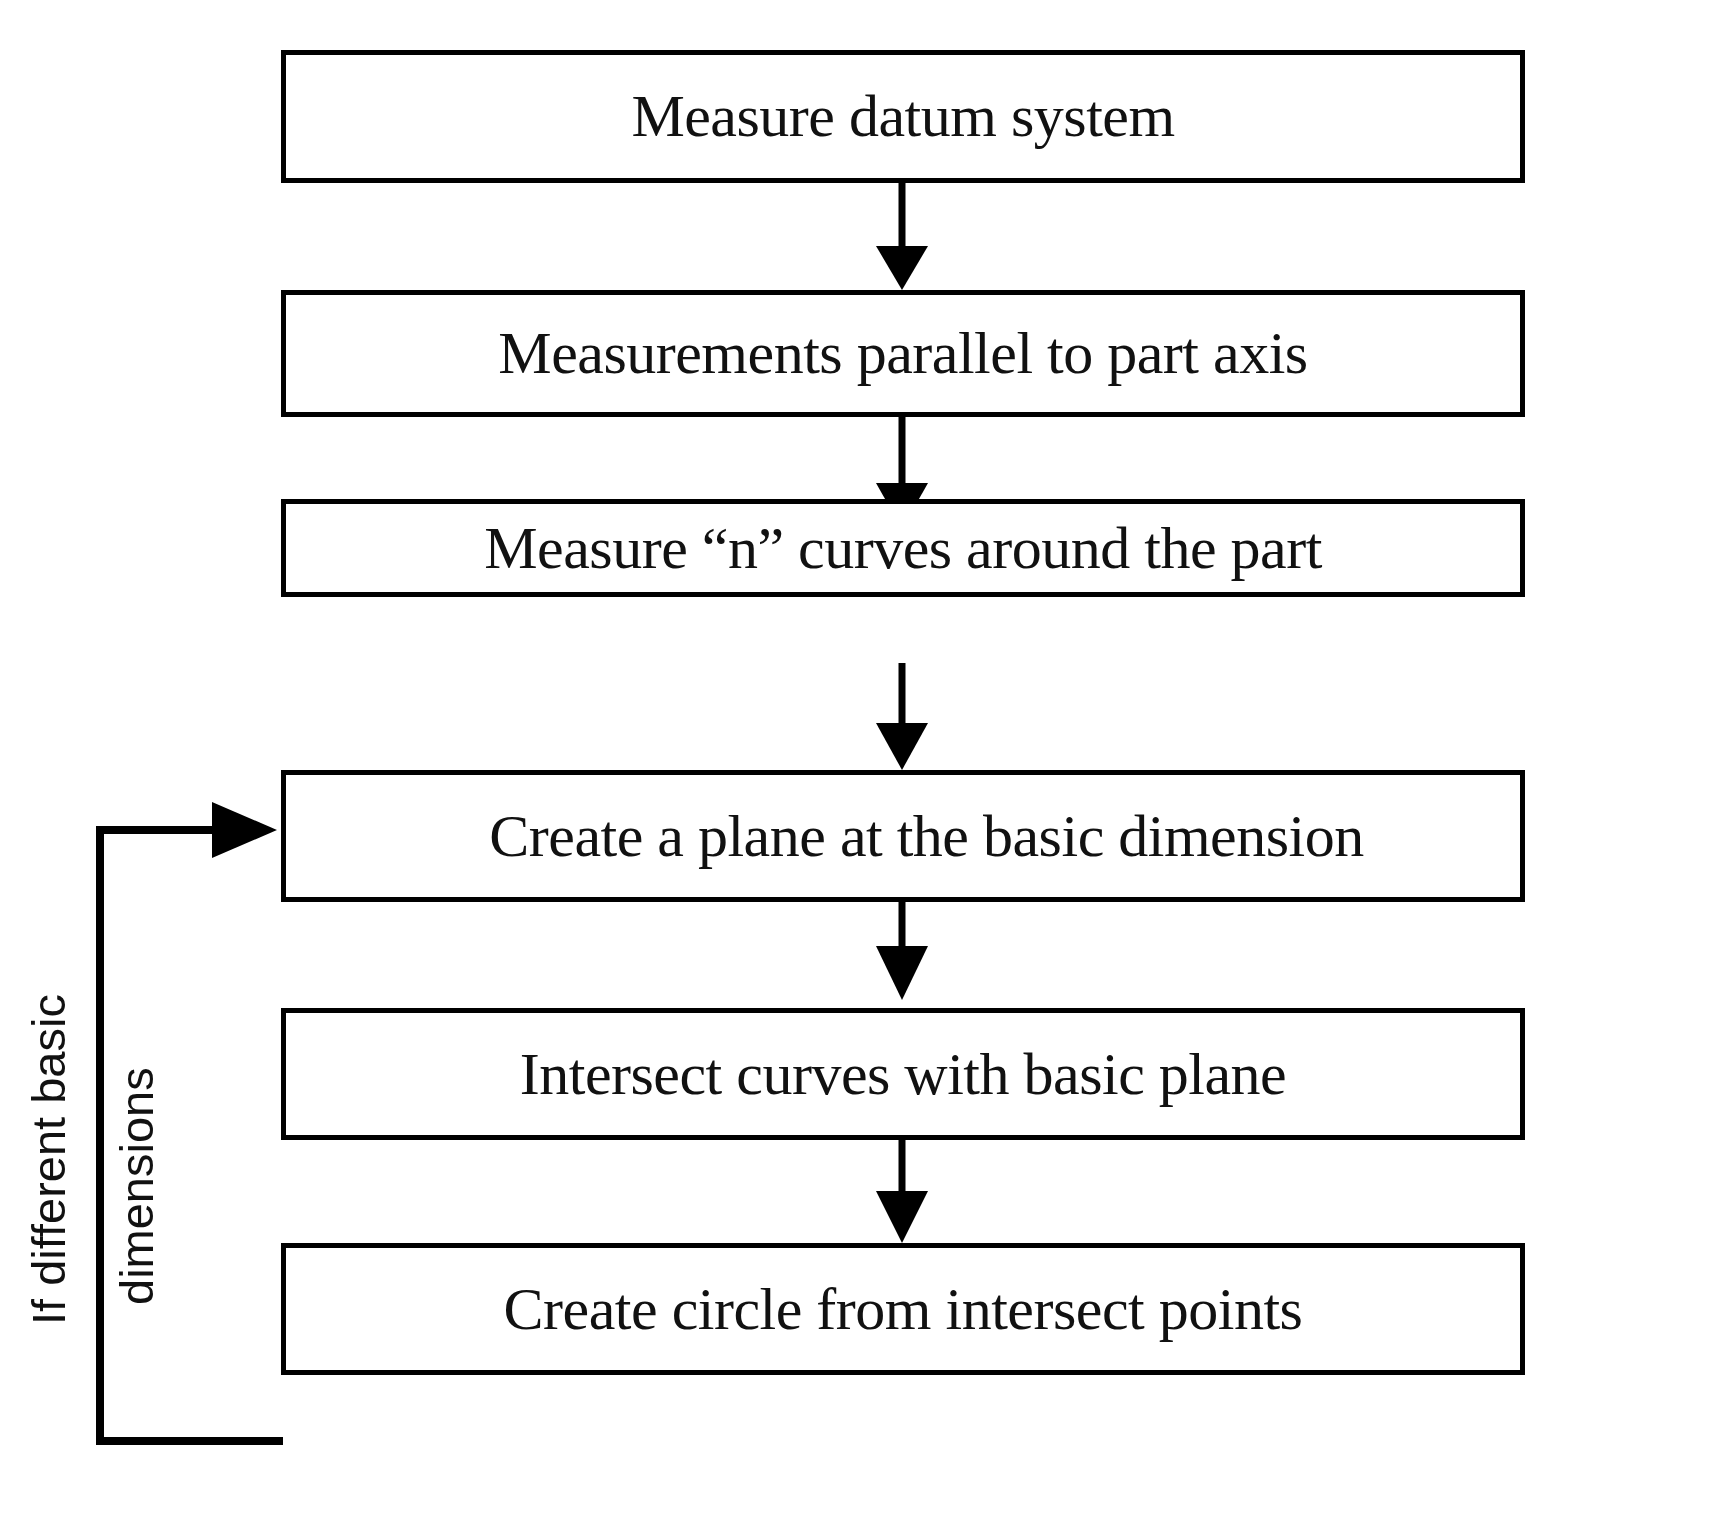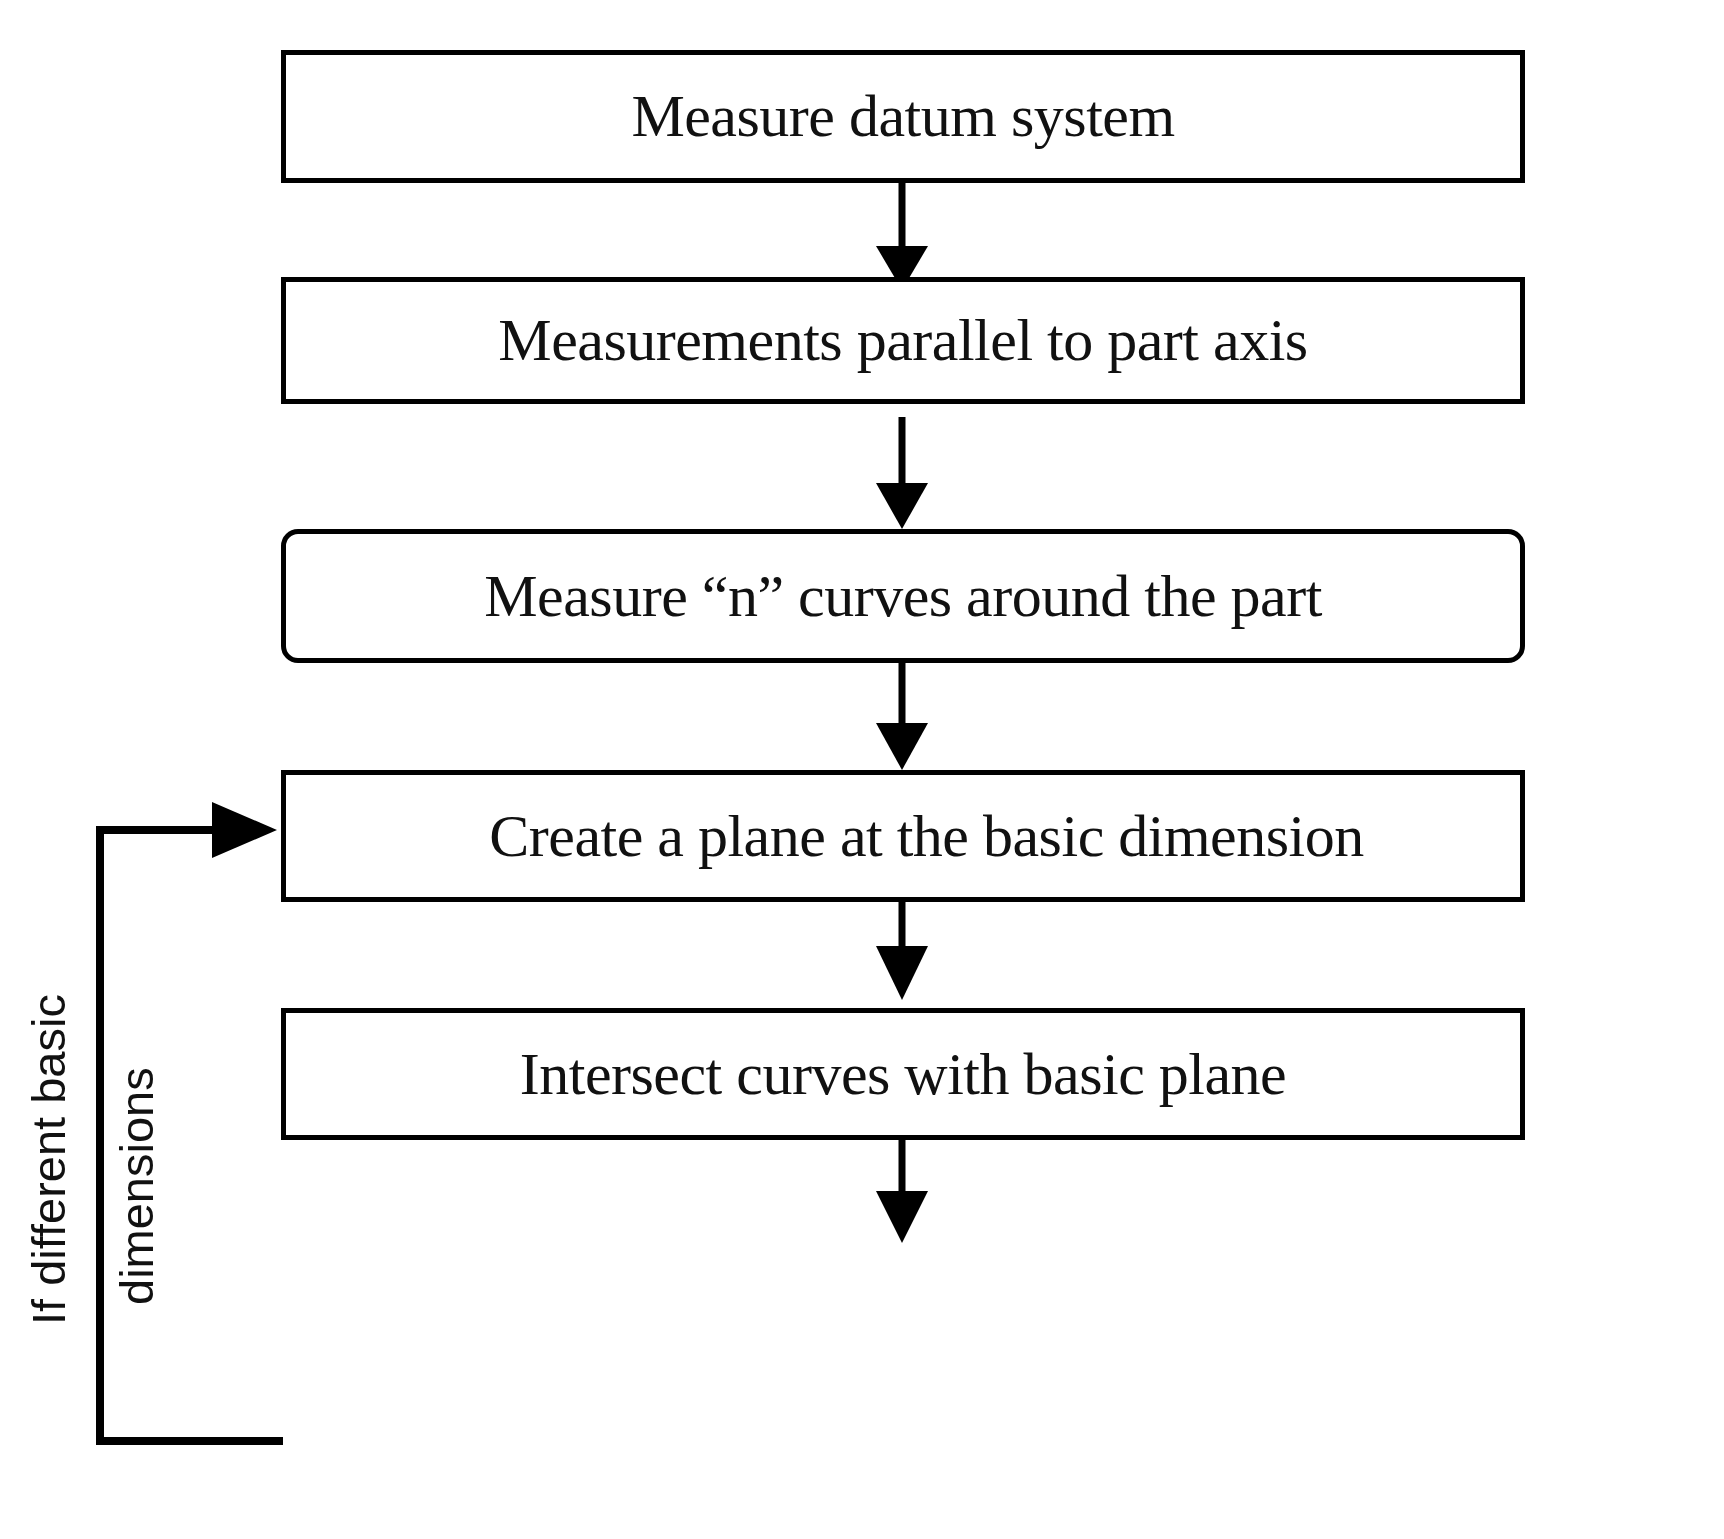--- a/index.html
+++ b/index.html
@@ -96,36 +96,39 @@
     <g>
       <path d="M 283 1441 L 100 1441 L 100 830 L 215 830" fill="none" stroke="#000000" stroke-width="8" stroke-linecap="butt" stroke-linejoin="miter"></path>
       <polygon points="212,802 212,858 277,830" fill="#000000"></polygon>
     </g>
   </svg>
 
   <div class="node-box" style="left:281px; top:50px; width:1244px; height:133px;text-align:center;">
     <span class="node-label">Measure datum system</span>
   </div>
 
-  <div class="node-box" style="left:281px; top:277px; width:1244px; height:127px;">
+  <div class="node-box" style="left:281px; top:290px; width:1244px; height:127px;">
     <span class="node-label">Measurements parallel to part axis</span>
   </div>
 
-  <div class="node-box" style="left:281px; top:529px; width:1244px; height:134px;border-radius:17px;">
+  <div class="node-box" style="left:281px; top:499px; width:1244px; height:98px;">
     <span class="node-label">Measure “n” curves around the part</span>
   </div>
 
   <div class="node-box" style="left:281px; top:770px; width:1244px; height:132px;padding-left:47px;">
     <span class="node-label">Create a plane at the basic dimension</span>
   </div>
 
   <div class="node-box" style="left:281px; top:1008px; width:1244px; height:132px;text-align:right;">
     <span class="node-label">Intersect curves with basic plane</span>
   </div>
 
+  <div class="node-box" style="left:281px; top:1243px; width:1244px; height:132px;">
+    <span class="node-label">Create circle from intersect points</span>
+  </div>
 
   <div class="loop-label" style="left:24px; top:1325px;">
     <span class="loop-label-line">If different basic</span>
   </div>
 
   <div class="loop-label" style="left:112px; top:1305px;">
     <span class="loop-label-line">dimensions</span>
   </div>
 
 </div>

